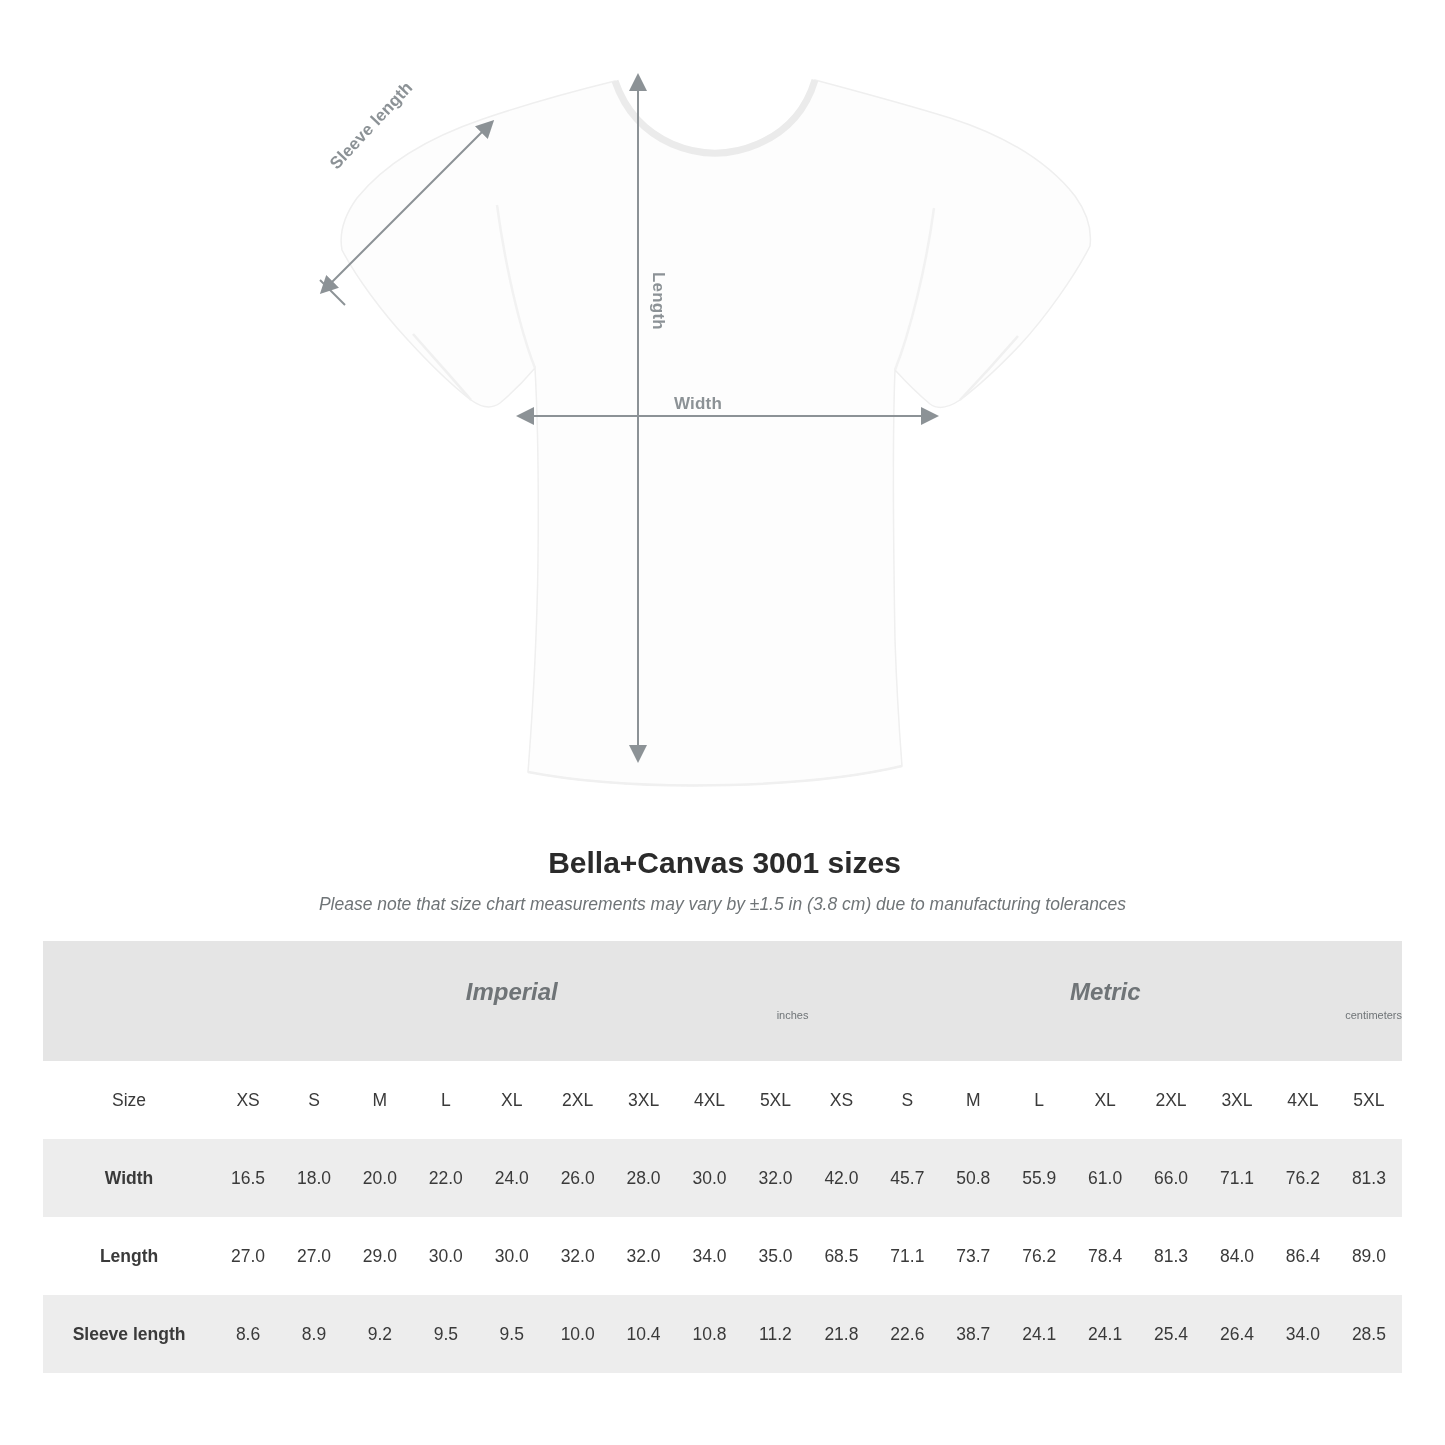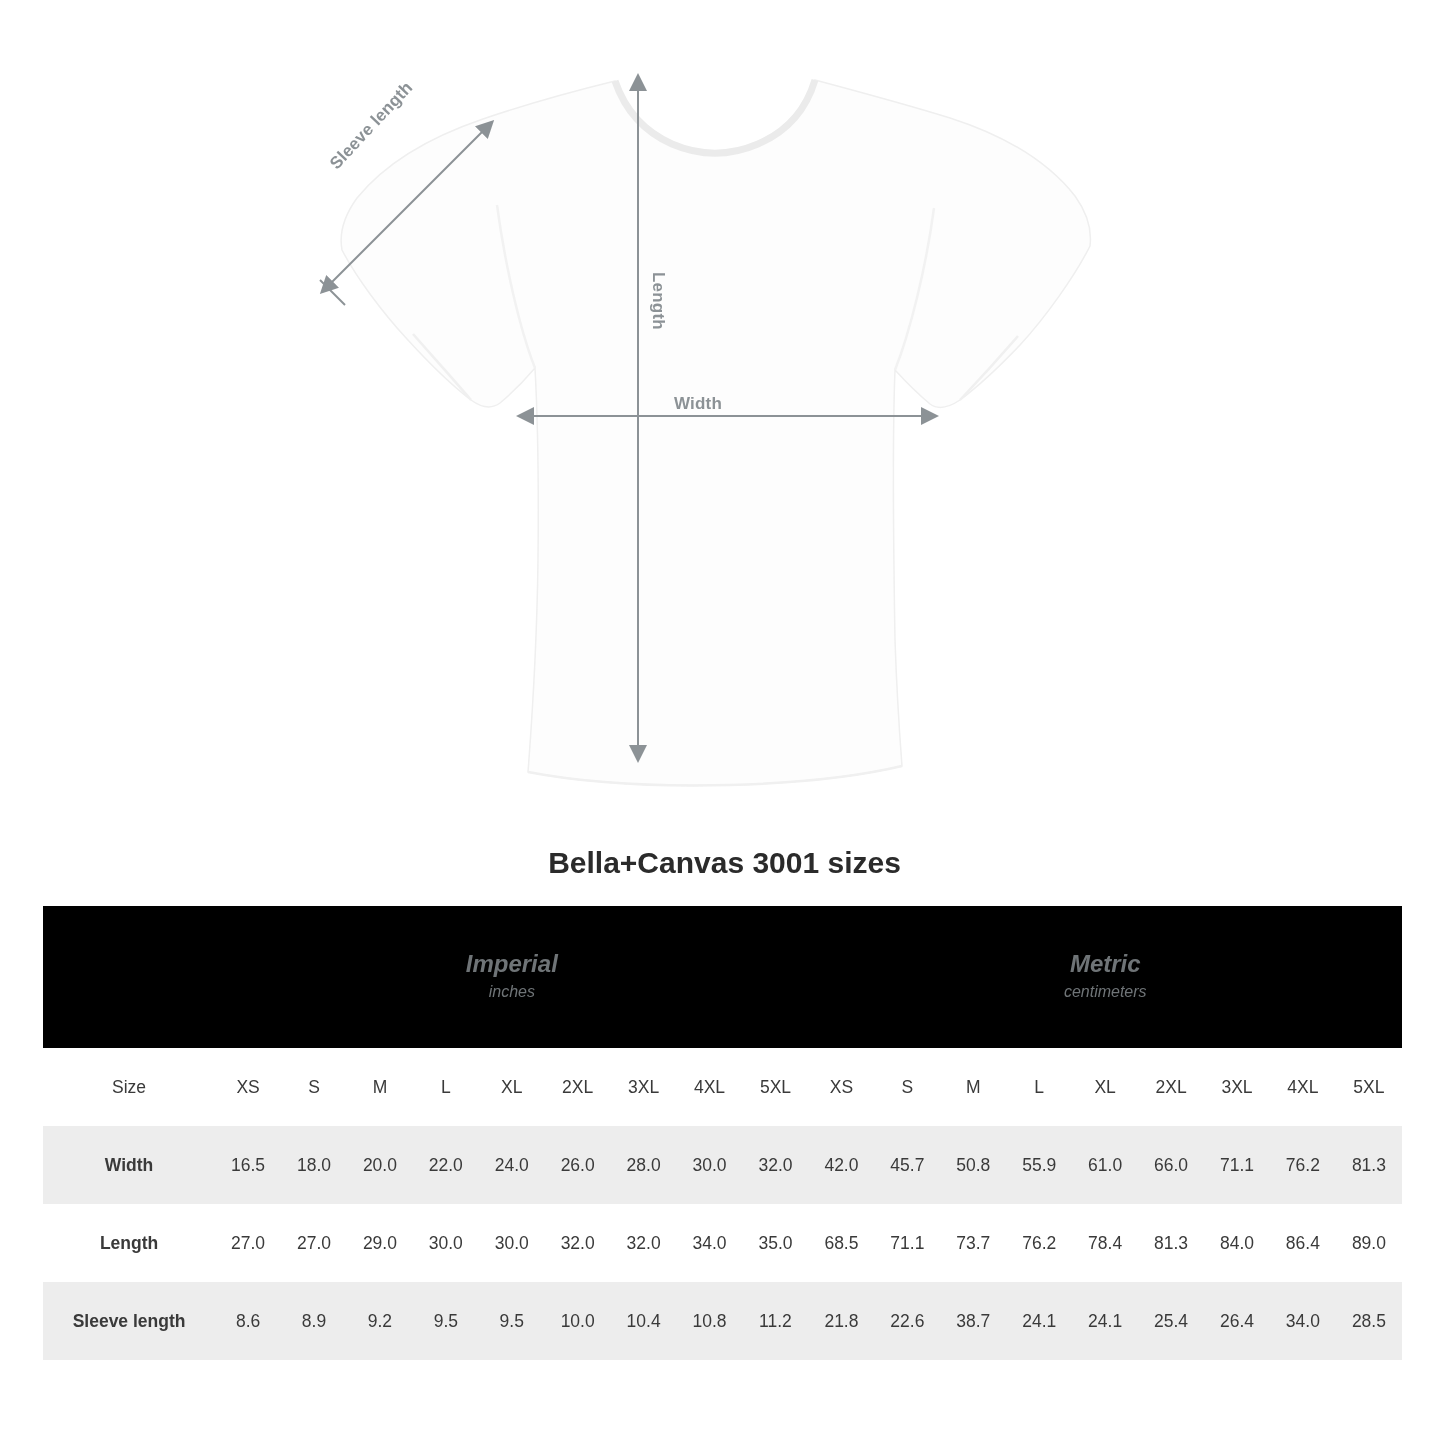--- a/index.html
+++ b/index.html
@@ -88,35 +88,35 @@
   table.size-table td,
   table.size-table th {
     text-align: center;
     vertical-align: middle;
     font-size: 17.5px;
     color: #3a3a3a;
     padding: 0;
     border: 0;
   }
   .unit-head {
-    height: 142px;
-    background: #000000;
+    height: 120px;
+    background: #e5e5e5;
   }
   .unit-head .unit-name {
     font-size: 24px;
     font-style: italic;
     font-weight: bold;
     color: #6f7477;
     line-height: 1.25;
   }
   .unit-head .unit-sub {
-    font-size: 16px;
-    font-style: italic;
+    font-size: 11px;
     color: #6f7477;
     line-height: 1.6;
+    text-align: right;
   }
   .row-head th,
   .row-head td {
     height: 78px;
     background: #ffffff;
     font-weight: normal;
     font-size: 18px;
     color: #3a3a3a;
   }
   tr.band-alt td, tr.band-alt th {
@@ -197,20 +197,21 @@
       </g>
     </svg>
 
     <div class="dim-label label-sleeve">Sleeve length</div>
     <div class="dim-label label-length">Length</div>
     <div class="dim-label label-width">Width</div>
   </div>
 
   <div class="title-block">
     <h1 class="chart-title">Bella+Canvas 3001 sizes</h1>
+    <p class="chart-note">Please note that size chart measurements may vary by ±1.5 in (3.8 cm) due to manufacturing tolerances</p>
   </div>
 
   <div class="table-wrap">
     <table class="size-table">
       <colgroup>
         <col class="col-label">
         <col class="col-cell">
           <col class="col-cell">
           <col class="col-cell">
           <col class="col-cell">

